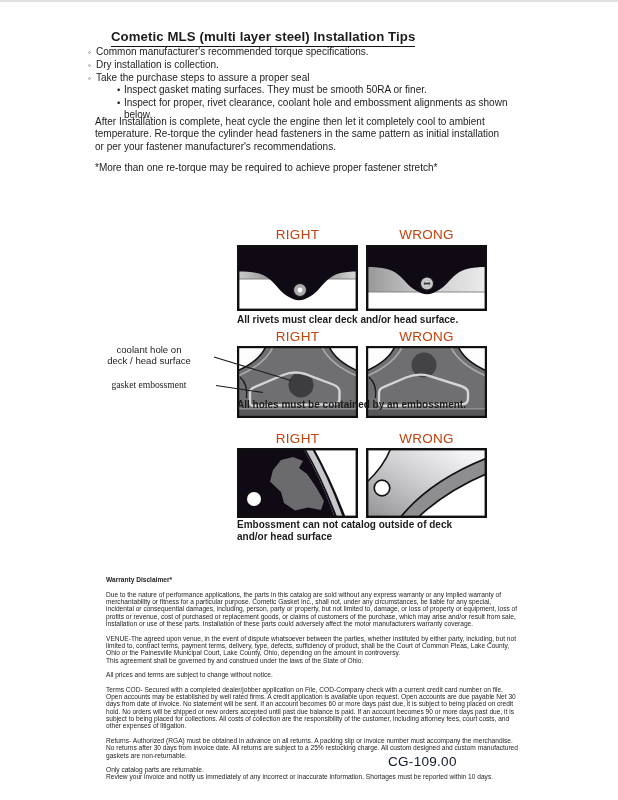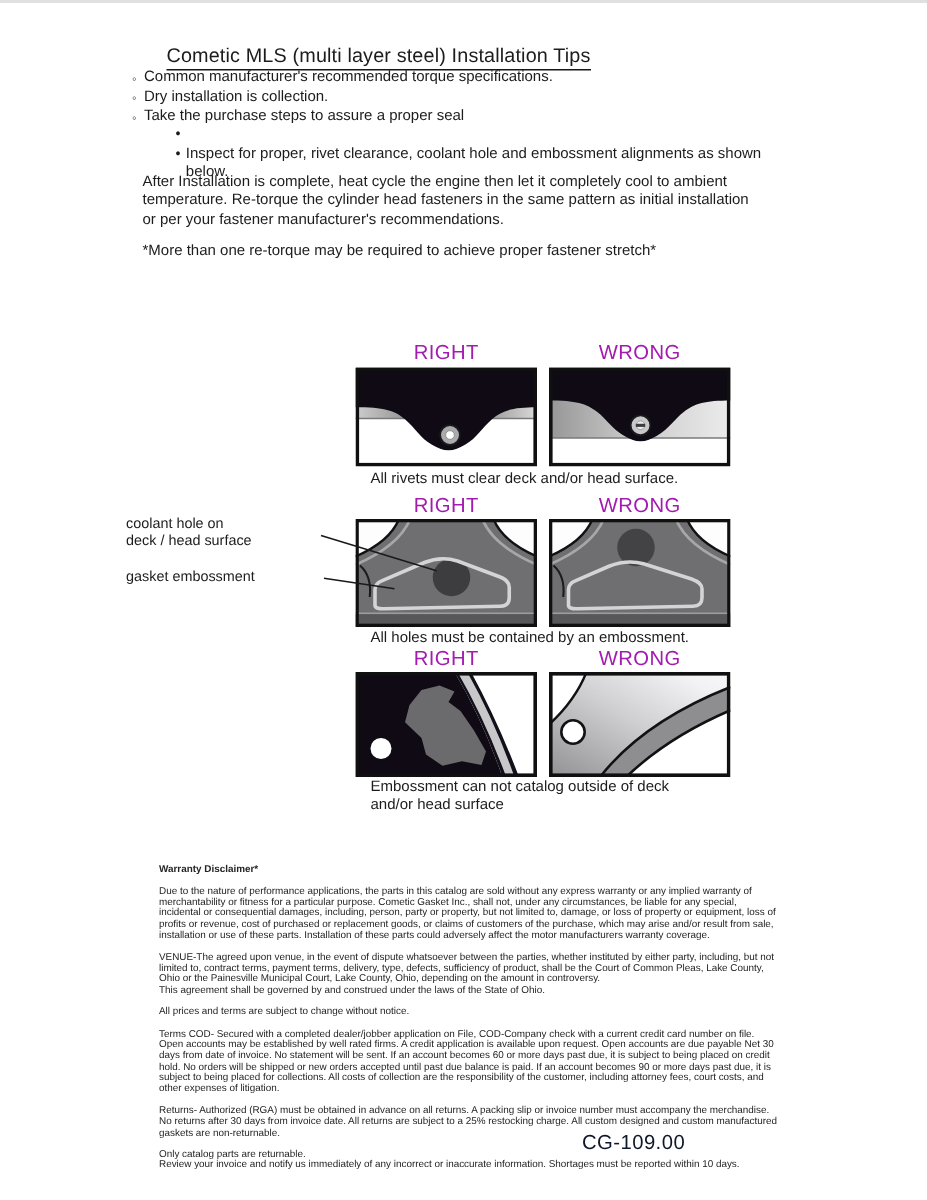--- a/index.html
+++ b/index.html
@@ -6,44 +6,44 @@
   body {
     width:618px; height:800px; position:relative; overflow:hidden;
     background:#ffffff; font-family:"Liberation Sans", sans-serif; color:#1c1c1c;
     -webkit-font-smoothing:antialiased;
   }
   .scan-edge { position:absolute; left:0; top:0; width:618px; height:2px; background:#c6c6c6; opacity:.55; }
 
   
   .title {
     position:absolute; left:111px; top:20px; display:inline-block;
-    font-size:13.2px; font-weight:normal; letter-spacing:.1px;
+    font-size:13.2px; font-weight:bold; letter-spacing:.1px;
     border-bottom:1.7px solid #161616; padding-bottom:2.5px; white-space:nowrap;
   }
 
   
   .tips { position:absolute; left:88px; top:46px; width:445px; font-size:10px; }
   .tip { display:flex; line-height:12.4px; }
   .tip .mk1 { width:8px; font-size:8.5px; line-height:12.8px; }
   .tip.sub { padding-left:29px; }
   .tip .mk2 { width:7px; font-size:9.5px; line-height:12.2px; }
 
   
   .diesel { position:absolute; left:95px; top:116px; width:428px; }
   .diesel h2 { margin:0 0 7px 0; font-size:11.6px; font-weight:bold; }
   .diesel p { margin:0 0 8.5px 0; font-size:10px; line-height:12.4px; white-space:pre-line; }
 
   
-  .dlabel { position:absolute; width:121px; text-align:center; font-size:13.5px; color:#a21caf; letter-spacing:.3px; }
+  .dlabel { position:absolute; width:121px; text-align:center; font-size:13.5px; color:#c2410c; letter-spacing:.3px; }
   .panel { position:absolute; width:121px; }
   .panel svg { display:block; width:121px; }
-  .caption { position:absolute; left:237px; font-size:10px; font-weight:normal; white-space:pre-line; line-height:12px;margin-left:10px; }
-
-  
-  .anno { position:absolute; left:84px; width:130px; text-align:left; font-size:9.6px; line-height:11px; }
+  .caption { position:absolute; left:237px; font-size:10px; font-weight:bold; white-space:pre-line; line-height:12px; }
+
+  
+  .anno { position:absolute; left:84px; width:130px; text-align:center; font-size:9.6px; line-height:11px; }
   .leaders { position:absolute; left:120px; top:340px; width:200px; height:60px; z-index:5; pointer-events:none; }
 
   
   .legal { position:absolute; left:106px; top:576px; width:414px; font-size:6.6px; line-height:7.35px; color:#242424; }
   .legal h3 { margin:0 0 7.3px 0; font-size:6.6px; font-weight:bold; }
   .legal p { margin:0 0 7.2px 0; white-space:pre-line; }
 
   .pagenum { position:absolute; left:388px; top:754px; font-size:13.5px; letter-spacing:.3px; color:#0f172a; }
 </style>
 </head>
@@ -61,20 +61,21 @@
   <div class="tip">
       <span class="mk1">◦</span>
       <span>Dry installation is collection.</span>
     </div>
   <div class="tip">
       <span class="mk1">◦</span>
       <span>Take the purchase steps to assure a proper seal</span>
     </div>
   <div class="tip sub">
       <span class="mk2">•</span>
+      <span>Inspect gasket mating surfaces.  They must be smooth 50RA or finer.</span>
     </div>
   <div class="tip sub">
       <span class="mk2">•</span>
       <span>Inspect for proper, rivet clearance, coolant hole and embossment alignments as shown below.</span>
     </div>
 </div>
 
 <div class="diesel">
   <p>After Installation is complete, heat cycle the engine then let it completely cool to ambient
 temperature. Re-torque the cylinder head fasteners in the same pattern as initial installation
@@ -127,21 +128,21 @@
 
 <div class="caption" style="top:314px;">All rivets must clear deck and/or head surface.</div>
 
 <div class="dlabel" style="left:237px; top:329px;">RIGHT</div>
 <div class="dlabel" style="left:366px; top:329px;">WRONG</div>
 
 <div class="anno" style="top:344px;">
   <div>coolant hole on</div>
   <div>deck / head surface</div>
 </div>
-<div class="anno" style="top:379px;">gasket embossment</div>
+<div class="anno" style="top:379px;font-family:Liberation Serif, serif;">gasket embossment</div>
 
 <svg class="leaders" viewBox="0 0 200 60">
   <line x1="94" y1="17" x2="171" y2="40.5" stroke="#1a1a1a" stroke-width="1.1"></line>
   <line x1="96" y1="45.5" x2="143" y2="52.5" stroke="#1a1a1a" stroke-width="1.1"></line>
 </svg>
 
 <div class="panel" style="left:237px; top:346px;">
 <svg viewBox="0 0 121 72" width="121" height="72">
   <rect width="121" height="72" fill="#6f6f71"></rect>
   <rect y="63.5" width="121" height="8.5" fill="#58585a"></rect>
@@ -170,21 +171,21 @@
   <path d="M121,0 H92 Q98,15 121,25 Z" fill="#fdfdfd"></path>
   <path d="M92,0 Q98,15 121,25" fill="none" stroke="#121214" stroke-width="1.6"></path>
   <path d="M84.5,0 Q92,18 121,30.5" fill="none" stroke="#a7a7a9" stroke-width="1.8"></path>
   <path d="M3,31 Q11,38 9.5,52" fill="none" stroke="#1c1c1e" stroke-width="1.4"></path>
   <circle cx="58" cy="19" r="12.5" fill="#434345"></circle>
   <path d="M13,57.5 L13,47 Q13,43 17.5,41.2 L40,31.5 Q52,26.8 63,29.8 L95,40 Q102,42.5 102,46.5 L102,52.5 Q102,58 96,58.2 L19,59.8 Q13,60 13,57.5 Z" fill="none" stroke="#d4d4d6" stroke-width="2.4"></path>
   <rect x="1.1" y="1.1" width="118.8" height="69.8" fill="none" stroke="#101010" stroke-width="2.2"></rect>
 </svg>
 </div>
 
-<div class="caption" style="top:420px;">All holes must be contained by an embossment.</div>
+<div class="caption" style="top:399px;">All holes must be contained by an embossment.</div>
 
 <div class="dlabel" style="left:237px; top:431px;">RIGHT</div>
 <div class="dlabel" style="left:366px; top:431px;">WRONG</div>
 
 <div class="panel" style="left:237px; top:448px;">
 <svg viewBox="0 0 121 70" width="121" height="70">
   <rect width="121" height="70" fill="#ffffff"></rect>
   <path d="M66,0 L77,0 Q95,33 109,70 L98,70 Q84,30 66,0 Z" fill="#14101a"></path>
   <path d="M68,0 L74.5,0 Q92.5,32 106,70 L100.5,70 Q86,31 68,0 Z" fill="#c8c8ca"></path>
   <path d="M0,0 H66 Q84,30 98,70 L0,70 Z" fill="#0f0a14"></path>

